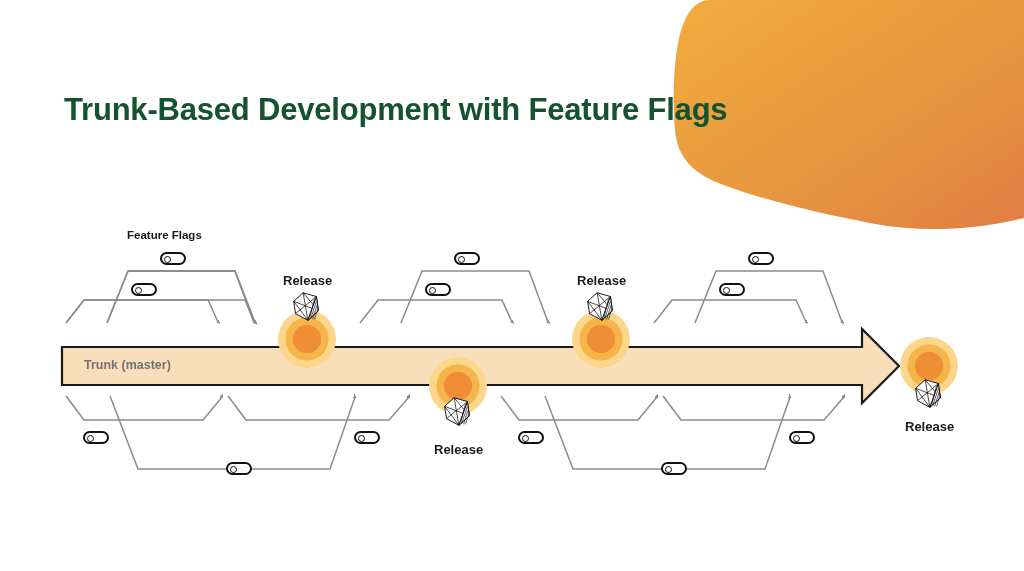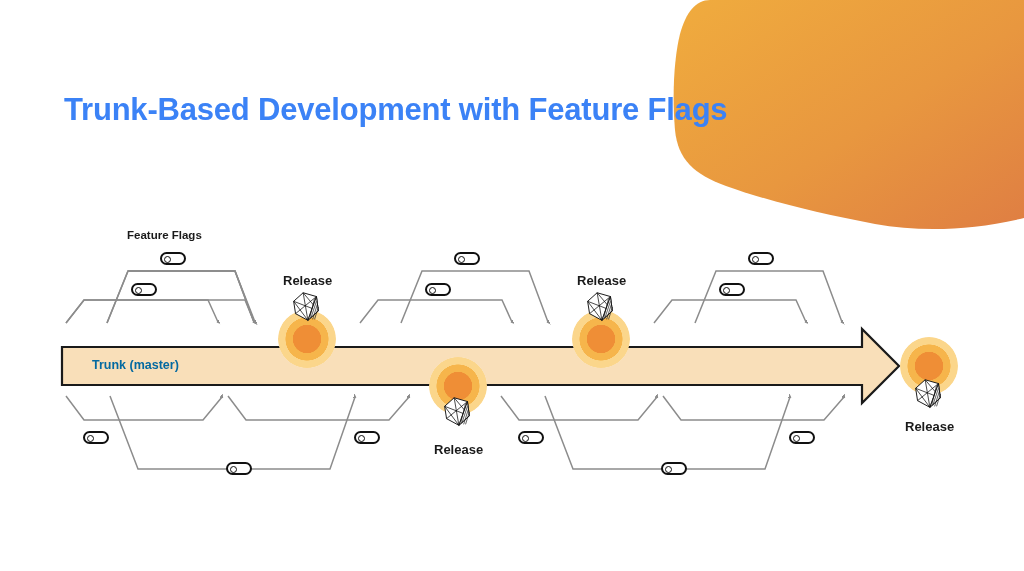--- a/index.html
+++ b/index.html
@@ -24,21 +24,21 @@
     width: 354px;
     height: 232px;
     pointer-events: none;
   }
   #title {
     position: absolute;
     left: 64px;
     top: 92px;
     font-size: 31px;
     font-weight: bold;
-    color: #3b82f6;
+    color: #14532d;
     letter-spacing: -0.2px;
     white-space: nowrap;
   }
   #diagram {
     position: absolute;
     left: 0;
     top: 0;
     width: 1024px;
     height: 571px;
   }
@@ -51,23 +51,22 @@
   }
   .lbl-release {
     font-size: 13px;
   }
   #trunk-label {
     position: absolute;
     left: 84px;
     top: 358px;
     font-size: 12.5px;
     font-weight: bold;
-    color: #0369a1;
+    color: #737373;
     white-space: nowrap;
-    margin-left: 8px;
   }
   .toggle {
     position: absolute;
     width: 26px;
     height: 13px;
     border: 2px solid #111111;
     border-radius: 7px;
     background: #ffffff;
     box-sizing: border-box;
   }

